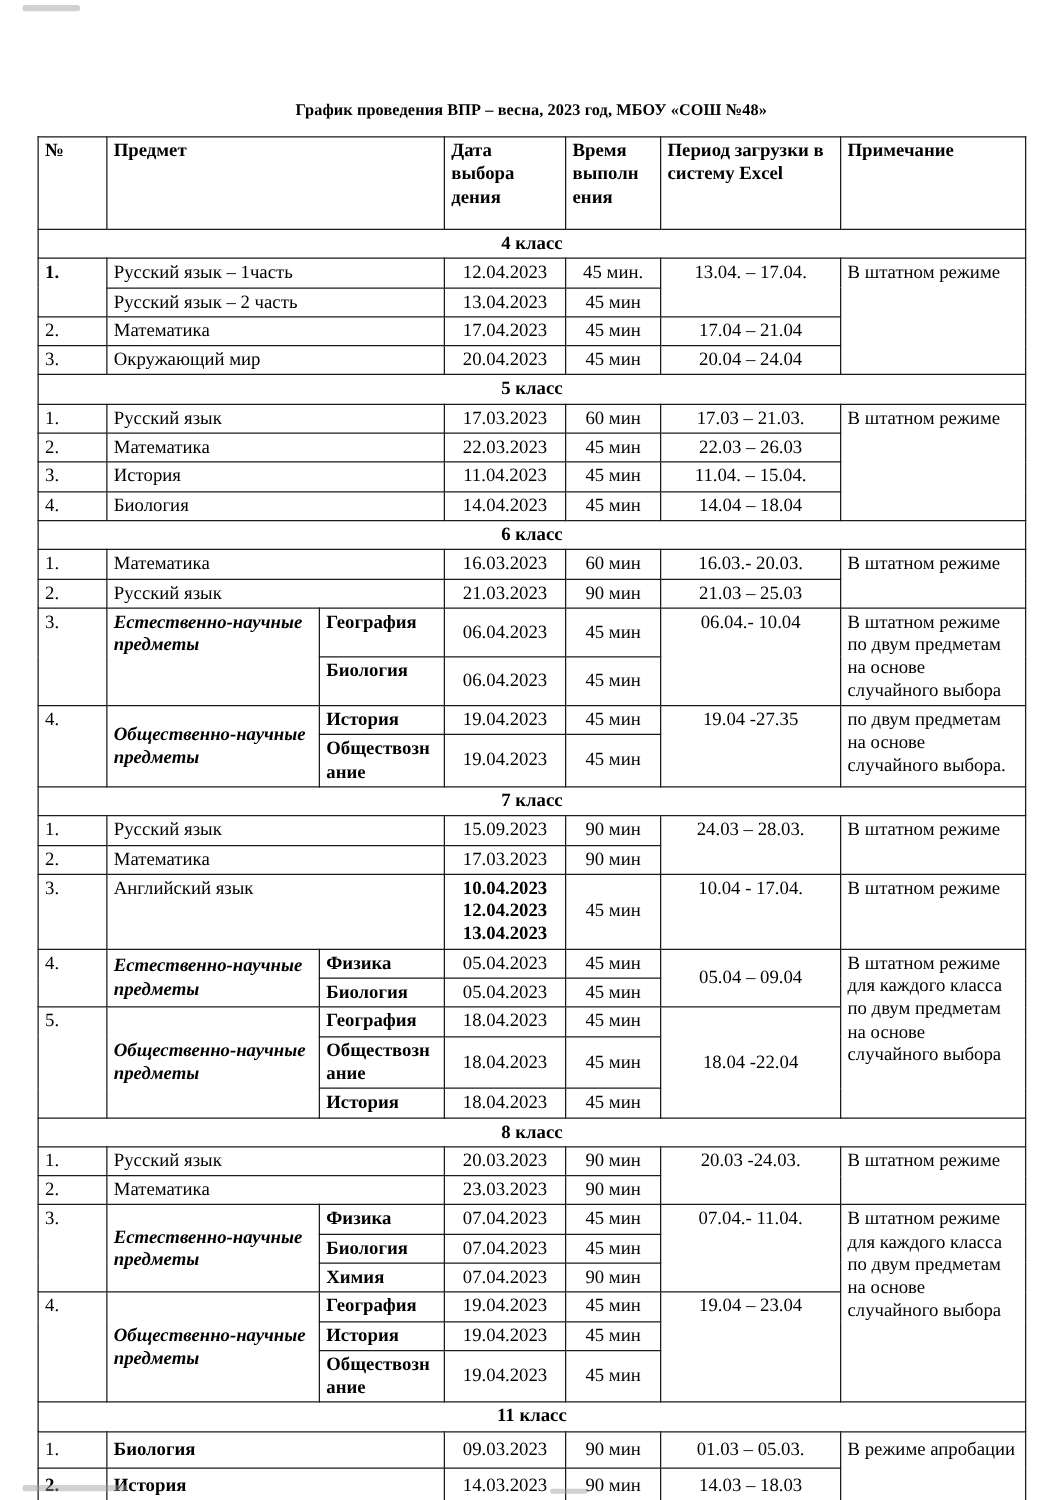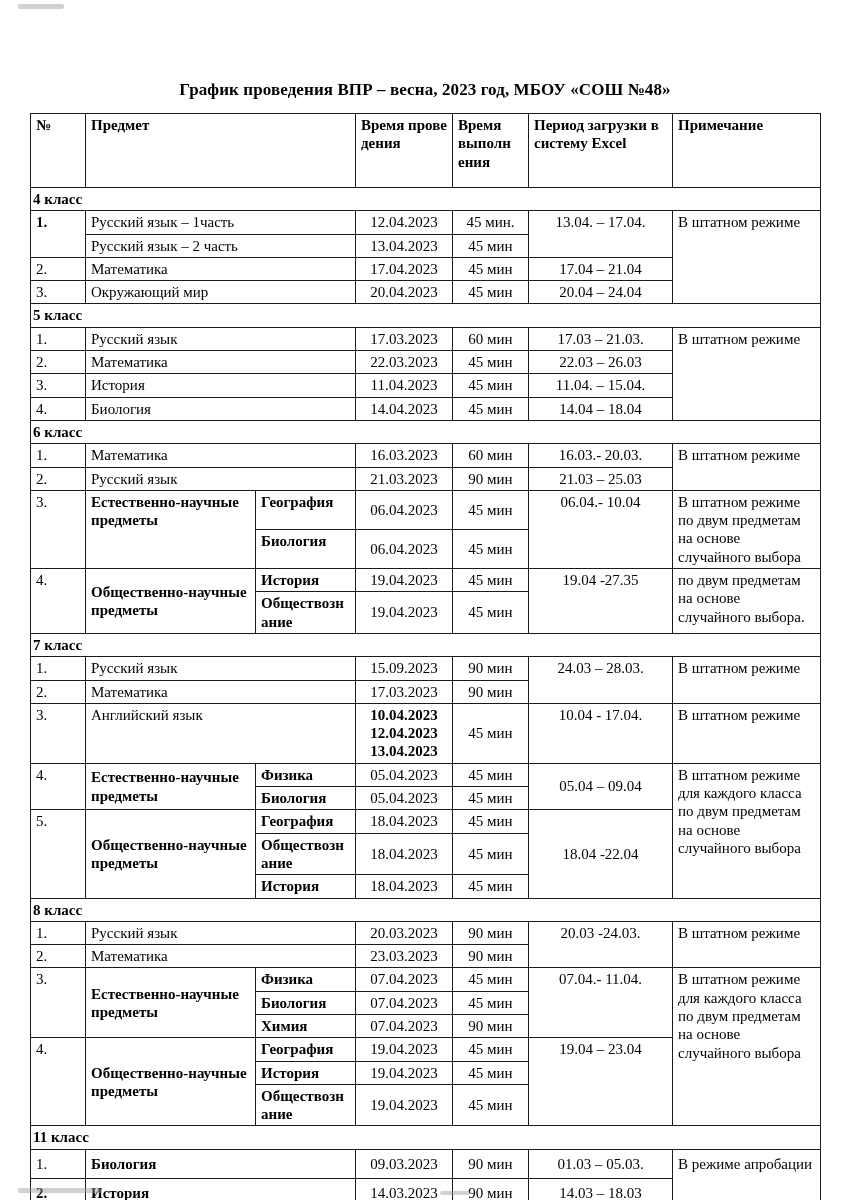--- a/index.html
+++ b/index.html
@@ -6,21 +6,21 @@
   html,body { width:848px; background:#ffffff; }
   body {
     height:1200px;
     font-family:"Liberation Serif","DejaVu Serif",serif;
     color:#000;
     position:relative;
     overflow:hidden;
   }
   .page { padding:80px 28px 0 30px; }
   .doc-title {
-    font-size:17px;
+    font-size:13px;
     font-weight:bold;
     text-align:center;
     margin-bottom:13px;
     letter-spacing:0.1px;
   }
   table.sched {
     border-collapse:collapse;
     width:790px;
     table-layout:fixed;
   }
@@ -32,29 +32,29 @@
     vertical-align:top;
     text-align:left;
     overflow:hidden;
   }
   .sched th {
     font-weight:bold;
     height:74px;
     vertical-align:top;
   }
   tr.section-row td {
-    text-align:left;
+    text-align:center;
     font-weight:bold;
     padding:2px;
     height:21px;
   }
   .sched tr { height:21px; }
   td.c { text-align:center; vertical-align:middle; }
   td.b { font-weight:bold; }
-  td.grp { font-weight:bold; vertical-align:middle; }
+  td.grp { font-weight:bold; vertical-align:middle;font-style:italic; }
   td.sub { vertical-align:top; overflow-wrap:anywhere;font-weight:bold; }
   td.note { vertical-align:top; }
   td.top { vertical-align:top; }
   td.pre { white-space:pre-line;font-weight:bold; }
   tr.tall td { padding-top:5px; padding-bottom:5px; }
   .artifact {
     position:absolute;
     background:#9a9a9a;
     opacity:0.45;
     border-radius:2px;
@@ -82,21 +82,21 @@
       <col style="width:97px">
         <col style="width:76px">
         <col style="width:144px">
         <col style="width:148px">
     </colgroup>
 
     <tbody>
         <tr>
       <th>№</th>
       <th colspan="2">Предмет</th>
-      <th>Время прове дения</th>
+      <th>Дата выбора дения</th>
       <th>Время выполн ения</th>
       <th>Период загрузки в систему Excel</th>
       <th>Примечание</th>
     </tr>
 
     <tr class="section-row">
       <td colspan="7">4 класс</td>
     </tr>
     <tr>
       <td class="b top" rowspan="2">1.</td>

